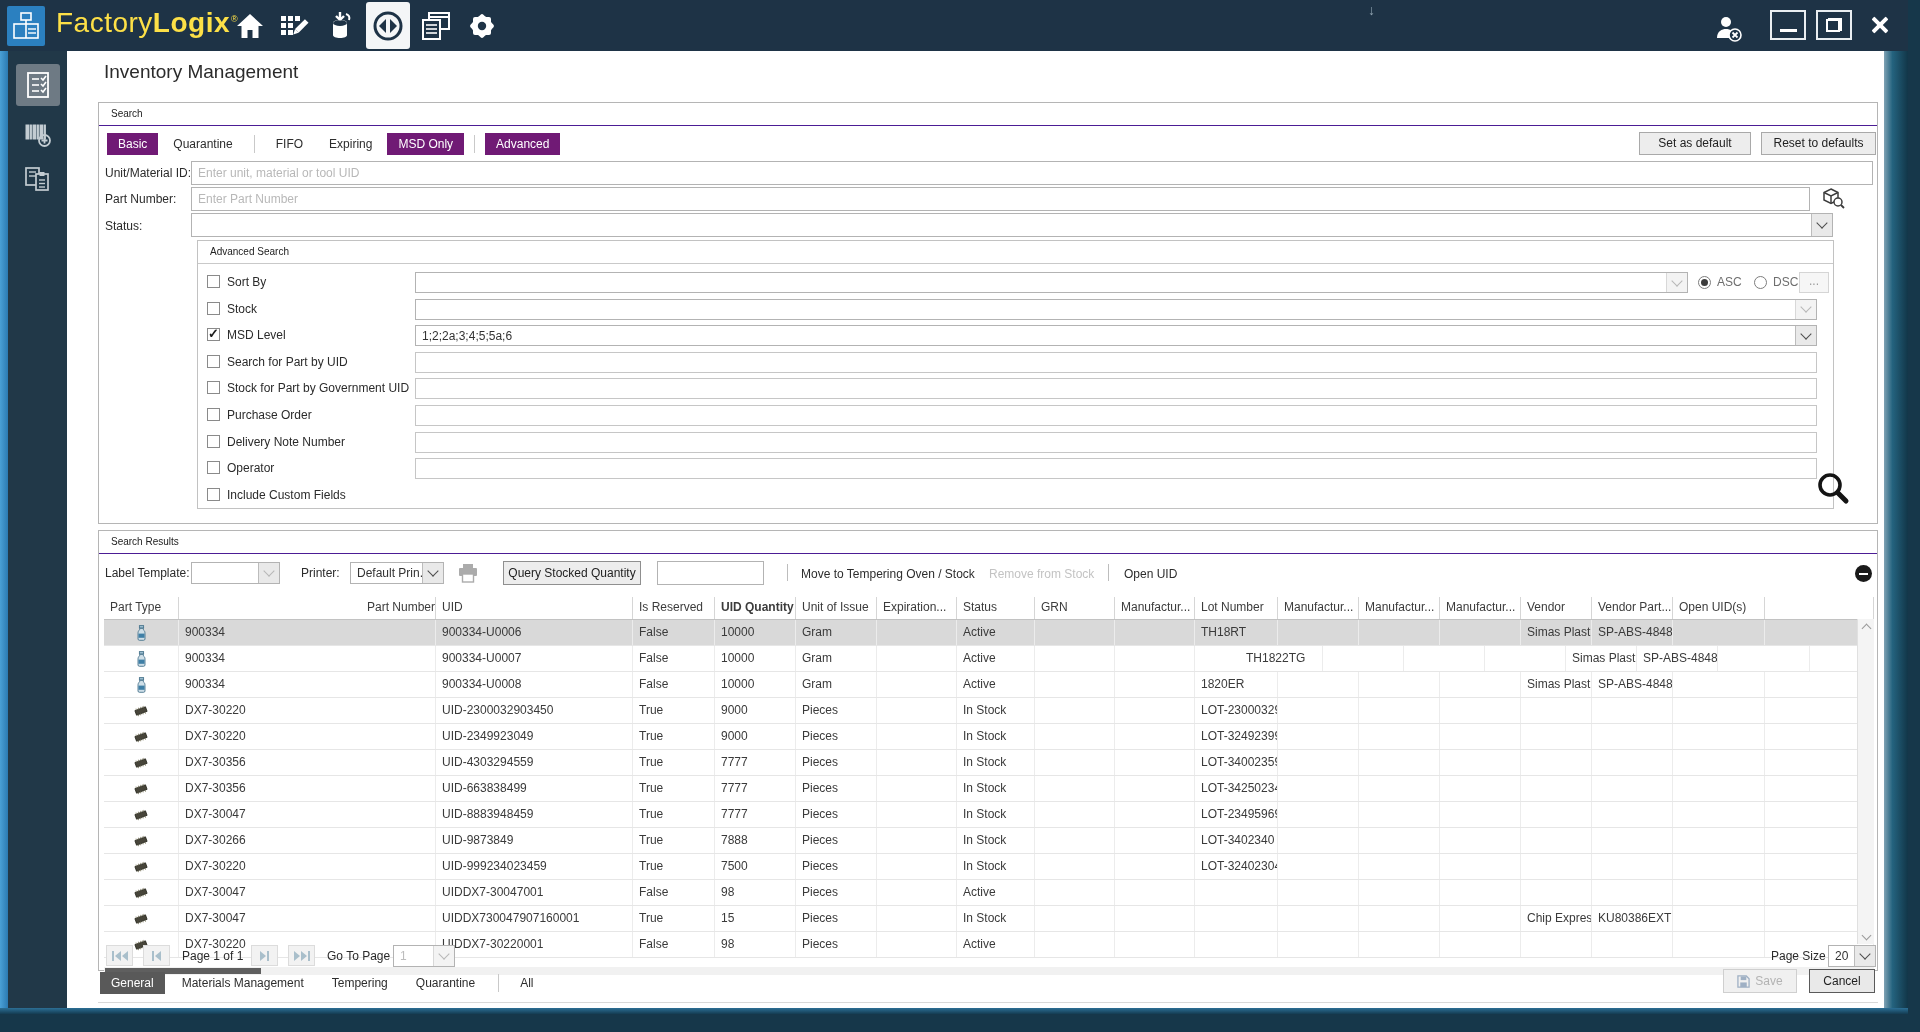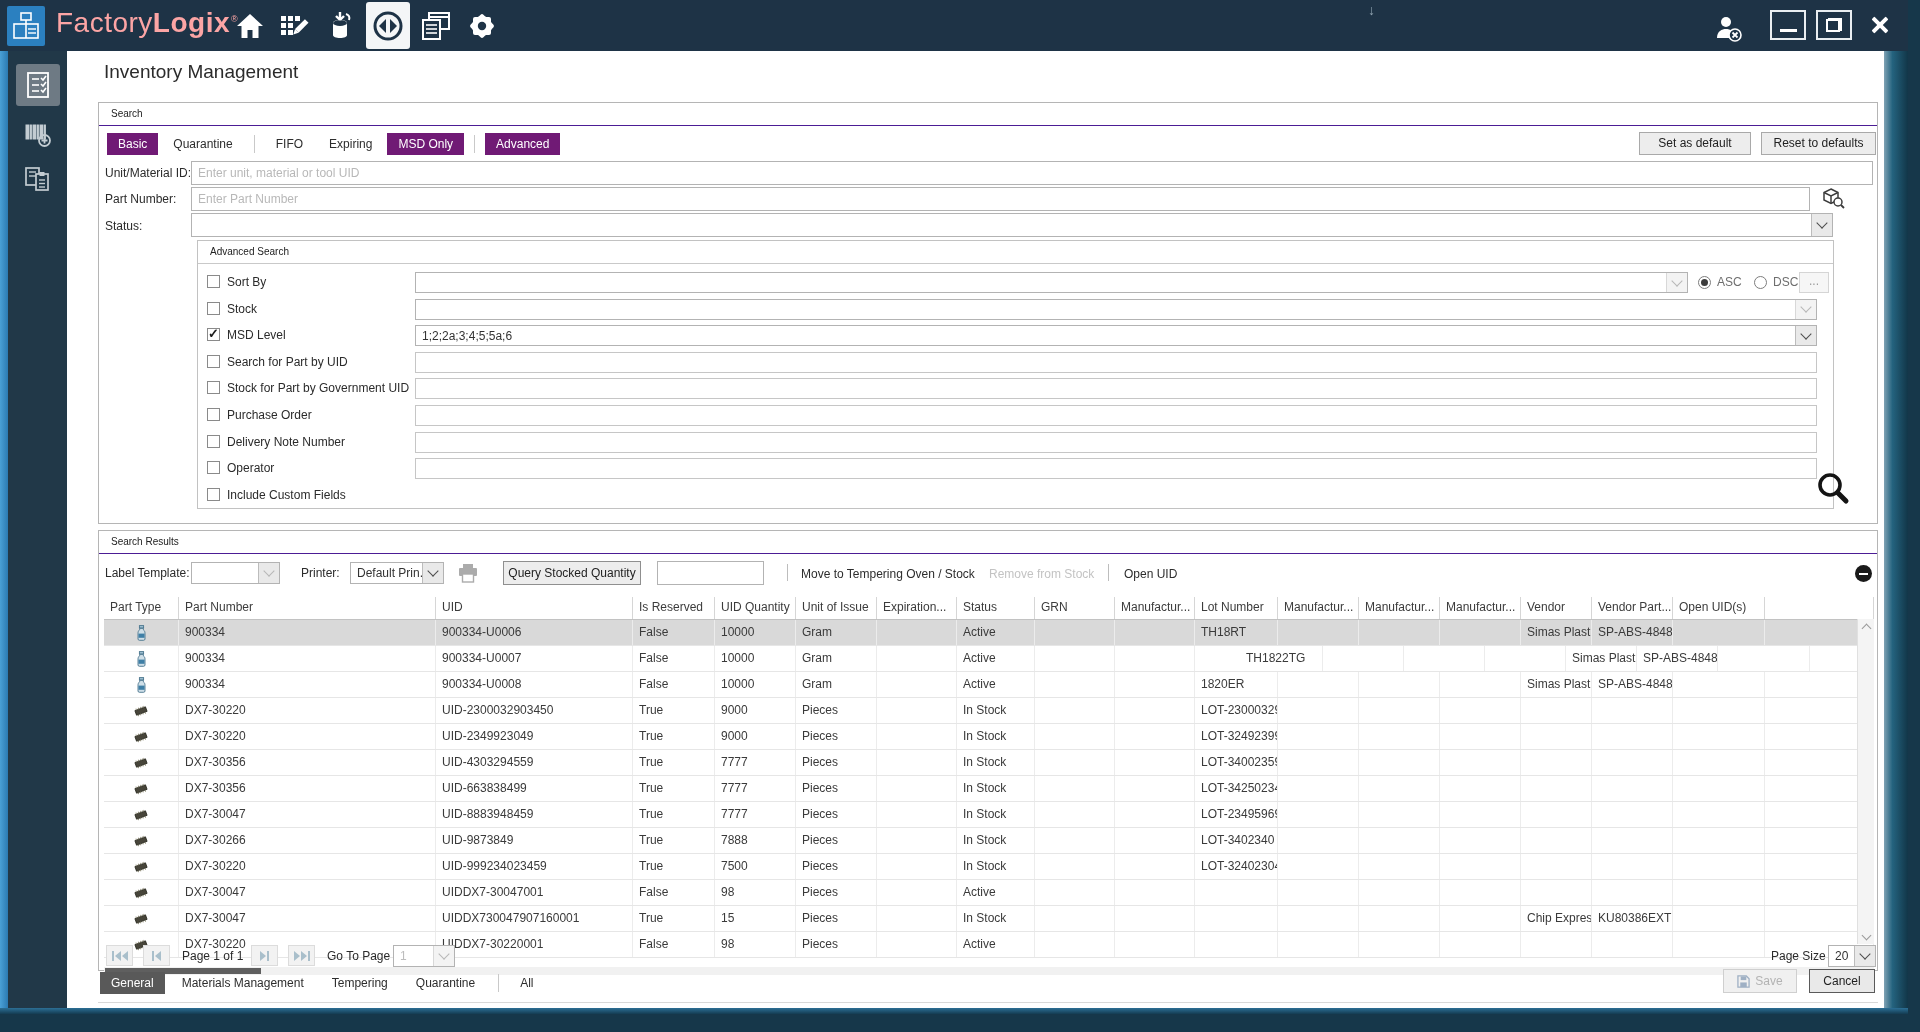--- a/index.html
+++ b/index.html
@@ -3,21 +3,21 @@
 <meta charset="utf-8">
 <style>
   html,body{margin:0;padding:0;}
   body{width:1920px;height:1032px;background:#16374a;position:relative;overflow:hidden;
        font-family:"Liberation Sans",sans-serif;-webkit-font-smoothing:antialiased;}
   .window{position:absolute;left:0;top:0;width:1908px;height:1014px;background:#fff;}
   
   .titlebar{position:absolute;left:0;top:0;width:100%;height:51px;background:#1e3346;}
   .logo-chip{position:absolute;left:7px;top:6px;width:38px;height:40px;background:#2b80c0;border-radius:2px;
              display:flex;align-items:center;justify-content:center;}
-  .brand{position:absolute;left:56px;top:7px;font-size:28px;color:#fca5a5;letter-spacing:.5px;white-space:nowrap;}
+  .brand{position:absolute;left:56px;top:7px;font-size:28px;color:#fde047;letter-spacing:.5px;white-space:nowrap;}
   .brand b{font-weight:700;}
   .brand sup{font-size:9px;margin-left:1px;}
   .navico{position:absolute;top:10px;width:32px;height:32px;display:flex;align-items:center;justify-content:center;cursor:pointer;}
   .navico.sel{top:2px;height:47px;width:44px;background:#f4f6f7;border-radius:3px;}
   .winbtn{position:absolute;top:10px;width:36px;height:30px;border:2px solid #e9eef1;box-sizing:border-box;
           display:flex;align-items:center;justify-content:center;cursor:pointer;}
   .minbar{width:17px;height:3px;background:#fff;margin-top:10px;}
   .restore-outer{position:relative;width:16px;height:14px;}
   .restore-outer .b{position:absolute;left:0;bottom:0;width:10px;height:9px;border:2px solid #fff;background:#1e3346;}
   .restore-outer .f{position:absolute;right:0;top:0;width:10px;height:9px;border:2px solid #fff;}
@@ -403,24 +403,24 @@
       <div class="tlink dis" style="left:890px;top:36px">Remove from Stock</div>
       <div class="tsep" style="left:1009px;top:33px"></div>
       <div class="tlink" style="left:1025px;top:36px">Open UID</div>
       <div class="collapse" style="left:1756px;top:34px">
           <i></i>
         </div>
 
       <div class="grid" id="grid">
         <div class="gr-head" id="grid-head">
             <div class="th" style="width: 75px;">Part Type</div>
-            <div class="th" style="width: 257px;">Part Number</div>
+            <div class="th" style="width: 257px; text-align: right;">Part Number</div>
             <div class="th" style="width: 197px;">UID</div>
             <div class="th" style="width: 82px;">Is Reserved</div>
-            <div class="th" style="width: 81px;">UID Quantity</div>
+            <div class="th" style="width: 81px; font-weight: bold;">UID Quantity</div>
             <div class="th" style="width: 81px;">Unit of Issue</div>
             <div class="th" style="width: 80px;">Expiration...</div>
             <div class="th" style="width: 78px;">Status</div>
             <div class="th" style="width: 80px;">GRN</div>
             <div class="th" style="width: 80px;">Manufactur...</div>
             <div class="th" style="width: 83px;">Lot Number</div>
             <div class="th" style="width: 81px;">Manufactur...</div>
             <div class="th" style="width: 81px;">Manufactur...</div>
             <div class="th" style="width: 81px;">Manufactur...</div>
             <div class="th" style="width: 71px;">Vendor</div>

